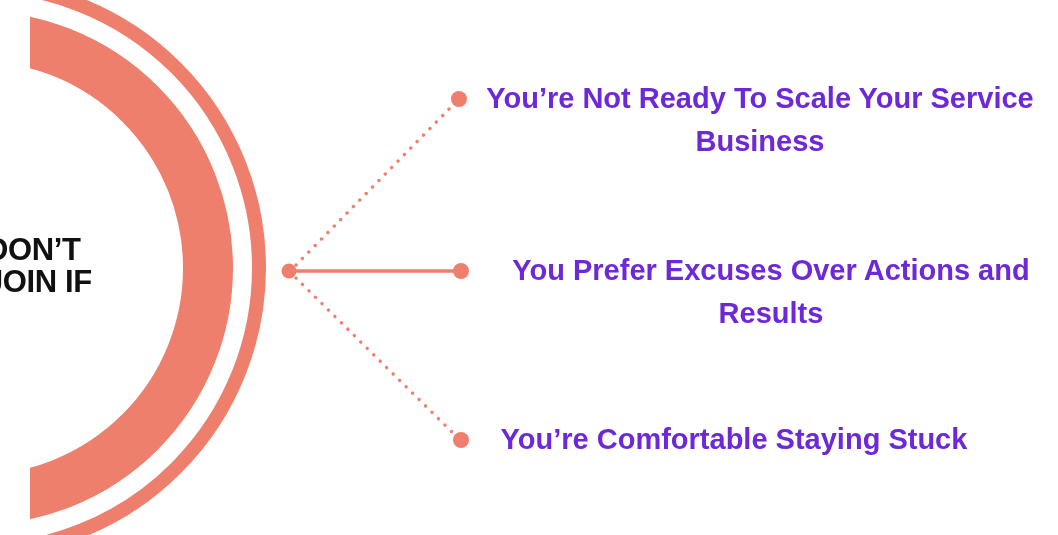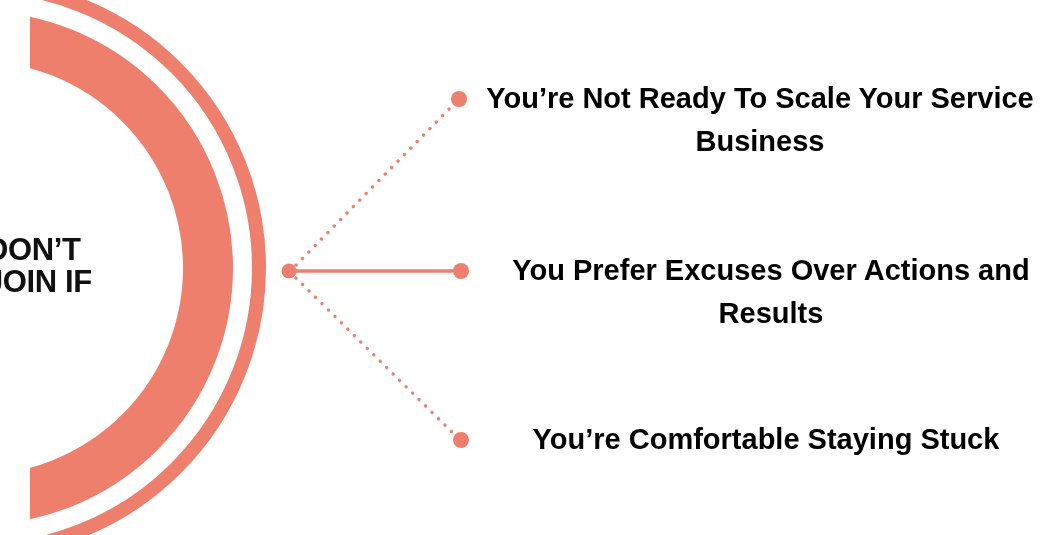--- a/index.html
+++ b/index.html
@@ -52,42 +52,42 @@
     left: 0;
     top: 0;
     width: 1058px;
     height: 535px;
     pointer-events: none;
   }
 
   
   .item-label {
     position: absolute;
-    color: #000000;
+    color: #6d28d9;
     font-family: "Liberation Sans", sans-serif;
     font-weight: 700;
     font-size: 29px;
     line-height: 43px;
     text-align: center;
   }
 
   #item-label-0 {
     left: 486px;
     top: 77px;
     width: 548px;
   }
 
   #item-label-1 {
     left: 482px;
     top: 249px;
     width: 578px;
   }
 
   #item-label-2 {
-    left: 492px;
+    left: 460px;
     top: 418px;
     width: 548px;
   }
 </style>
 </head>
 <body>
 
 <div id="canvas">
 
   <svg id="arc-layer" viewBox="0 0 1058 535" width="1058" height="535" aria-hidden="true">

